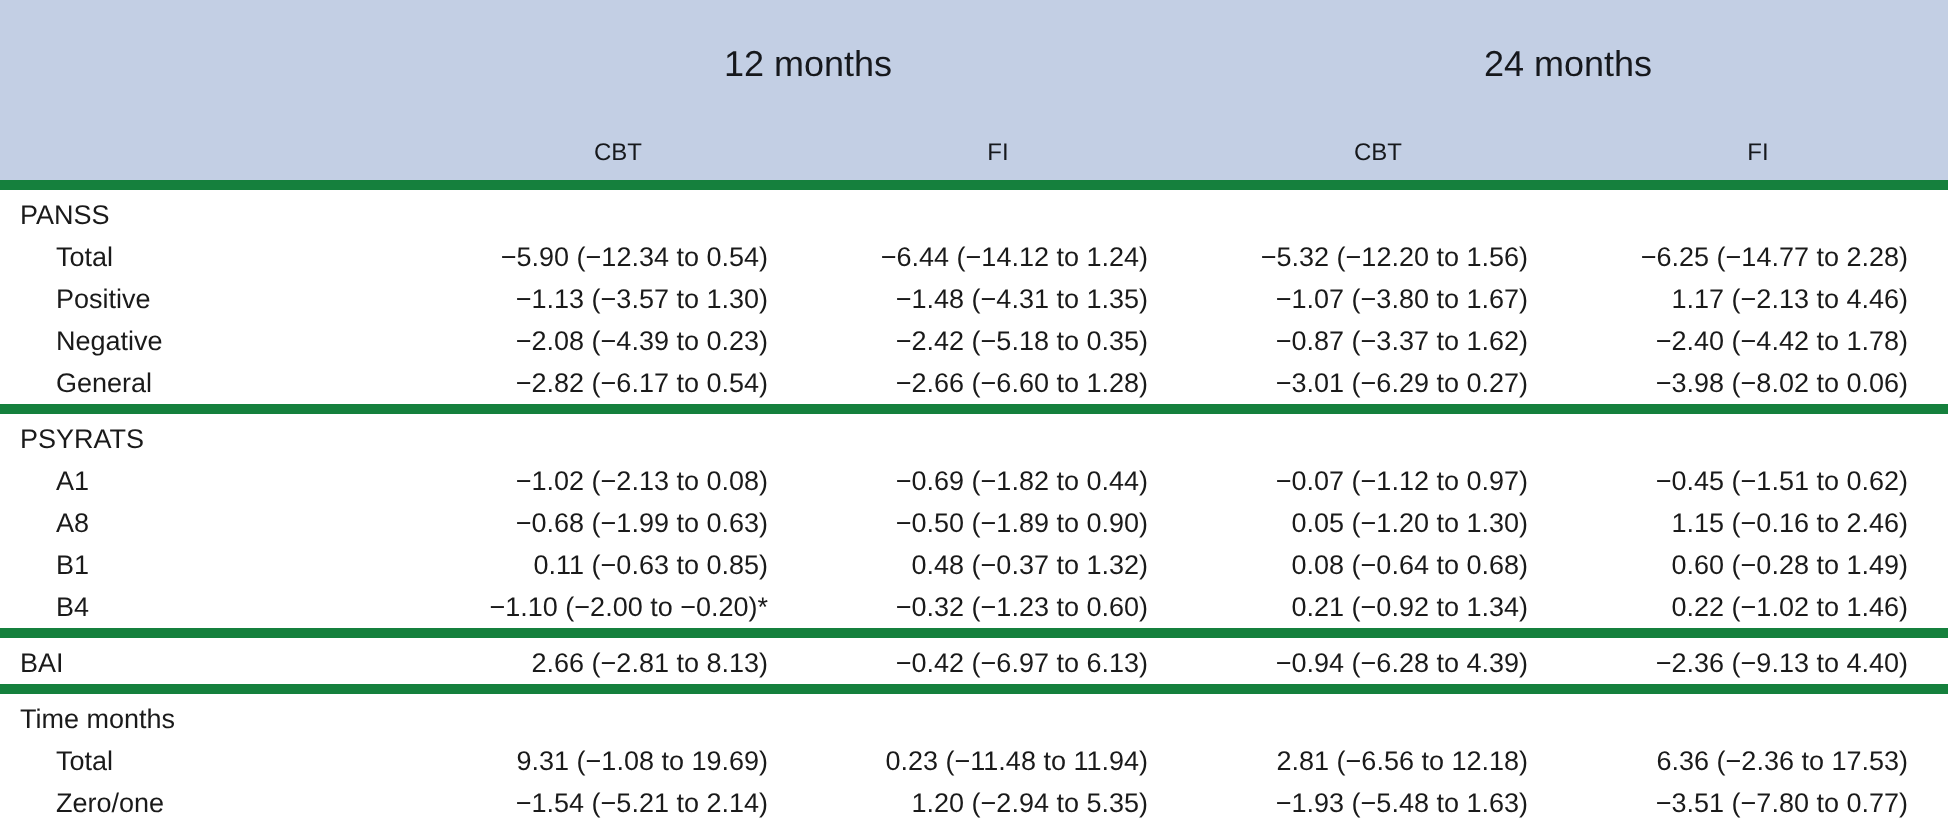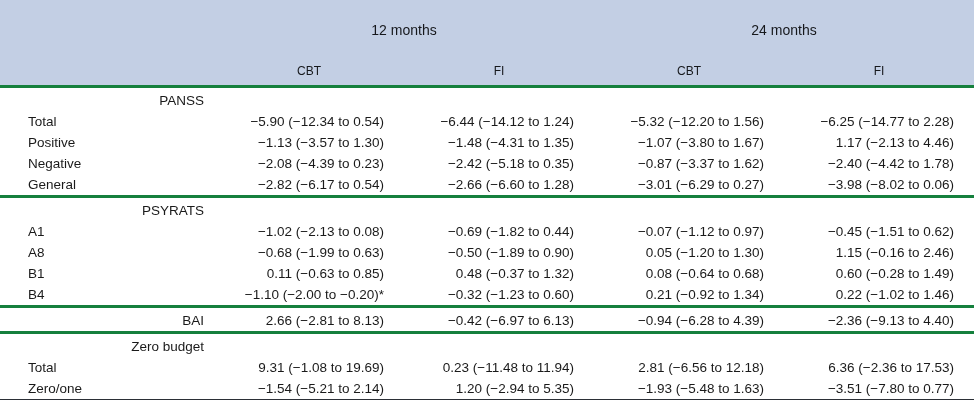--- a/index.html
+++ b/index.html
@@ -39,21 +39,21 @@
     height: 30px;
     vertical-align: middle;
   }
   thead tr.sub-row th {
     height: 28px;
     vertical-align: middle;
   }
   .grp-label {
     display: block;
     text-align: center;
-    font-size: 14px;
+    font-size: 18px;
     color: #16181c;
     padding-top: 7px;
     padding-bottom: 4px;
   }
   .grp-span {
     border-bottom: 1px solid #2b2f36;
     margin: 0 8px;
   }
   .sub-label {
     display: block;
@@ -81,22 +81,21 @@
   }
   tbody td.val {
     text-align: right;
     white-space: nowrap;
     padding-right: 20px;
   }
   tr.section-start td {
     padding-top: 3px;
   }
   tr.rule td {
-    border-top: 3px solid #15803d;
-    text-align: right;
+    border-top: 5px solid #15803d;
   }
   .indent1 { padding-left: 28px; }
   tbody tr:last-child td {
     border-bottom: 1px solid #2b2f36;
   }
 </style>
 </head>
 <body>
 
 <div class="table-wrap">
@@ -206,21 +205,21 @@
           <td class="val">0.22 (−1.02 to 1.46)</td>
         </tr>
         <tr class="section-start rule">
           <td class="lbl">BAI</td>
           <td class="val">2.66 (−2.81 to 8.13)</td>
           <td class="val">−0.42 (−6.97 to 6.13)</td>
           <td class="val">−0.94 (−6.28 to 4.39)</td>
           <td class="val">−2.36 (−9.13 to 4.40)</td>
         </tr>
         <tr class="section-start rule">
-          <td class="lbl">Zero budget</td>
+          <td class="lbl">Time months</td>
           <td class="val"></td>
           <td class="val"></td>
           <td class="val"></td>
           <td class="val"></td>
         </tr>
         <tr class="">
           <td class="lbl indent1">Total</td>
           <td class="val">9.31 (−1.08 to 19.69)</td>
           <td class="val">0.23 (−11.48 to 11.94)</td>
           <td class="val">2.81 (−6.56 to 12.18)</td>

